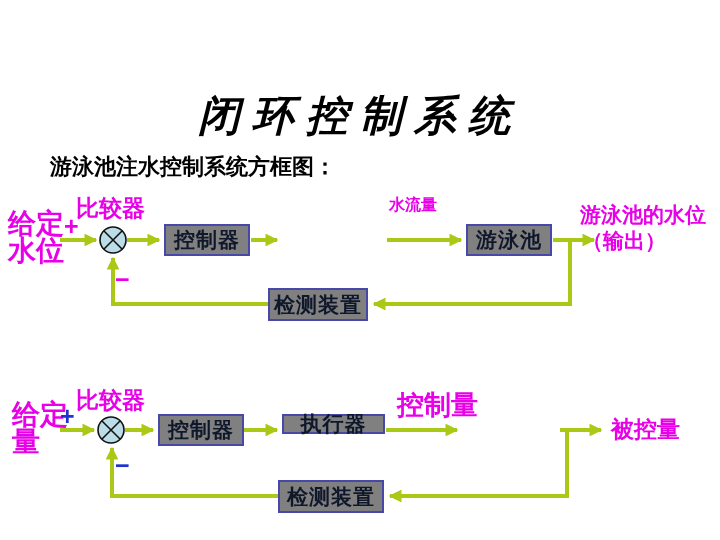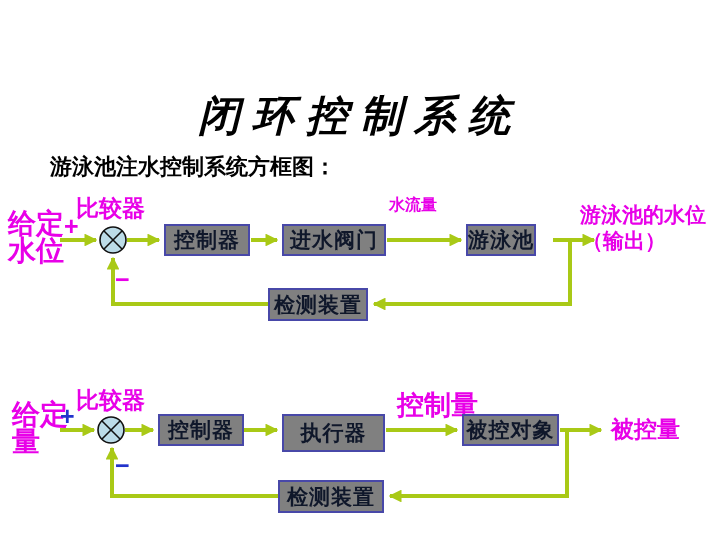--- a/index.html
+++ b/index.html
@@ -61,32 +61,30 @@
     <div>水位</div>
   </div>
   <div class="mlabel sign" style="left:64px;top:214px;">+</div>
   <div class="mlabel" style="left:76px;top:193px;font-size:23px;">比较器</div>
   <div class="mlabel sign" style="left:115px;top:267px;">−</div>
   <div class="mlabel" style="left:389px;top:195px;font-size:16px;">水流量</div>
   <div class="mlabel" style="left:567px;top:201px;font-size:21px;margin-left:13px;">游泳池的水位</div>
   <div class="mlabel" style="left:582px;top:227px;font-size:21px;">（输出）</div>
 
   <div class="box" style="left:164px;top:224px;width:86px;height:32px;">控制器</div>
-  <div class="box" style="left:282px;top:224px;width:104px;height:32px;">进水阀门</div>
-  <div class="box" style="left:466px;top:224px;width:70px;height:32px;">游泳池</div>
+  <div class="box" style="left:466px;top:224px;width:86px;height:32px;">游泳池</div>
   <div class="box" style="left:268px;top:288px;width:100px;height:33px;">检测装置</div>
 
   <div class="mlabel inp" style="left:12px;top:401px;">
     <div>给定</div>
     <div>量</div>
   </div>
   <div class="blabel sign" style="left:60px;top:404px;">+</div>
   <div class="mlabel" style="left:76px;top:385px;font-size:23px;">比较器</div>
   <div class="blabel sign" style="left:115px;top:453px;">−</div>
   <div class="mlabel" style="left:387px;top:387px;font-size:27px;margin-left:10px;">控制量</div>
   <div class="mlabel" style="left:611px;top:414px;font-size:23px;">被控量</div>
 
   <div class="box" style="left:158px;top:414px;width:86px;height:32px;">控制器</div>
-  <div class="box" style="left:282px;top:414px;width:103px;height:38px;">执行器</div>
-  <div class="box" style="left:462px;top:414px;width:97px;height:32px;">被控对象</div>
+  <div class="box" style="left:282px;top:414px;width:103px;height:20px;">执行器</div>
   <div class="box" style="left:278px;top:480px;width:106px;height:33px;">检测装置</div>
 
 </div>
 
 </body></html>

